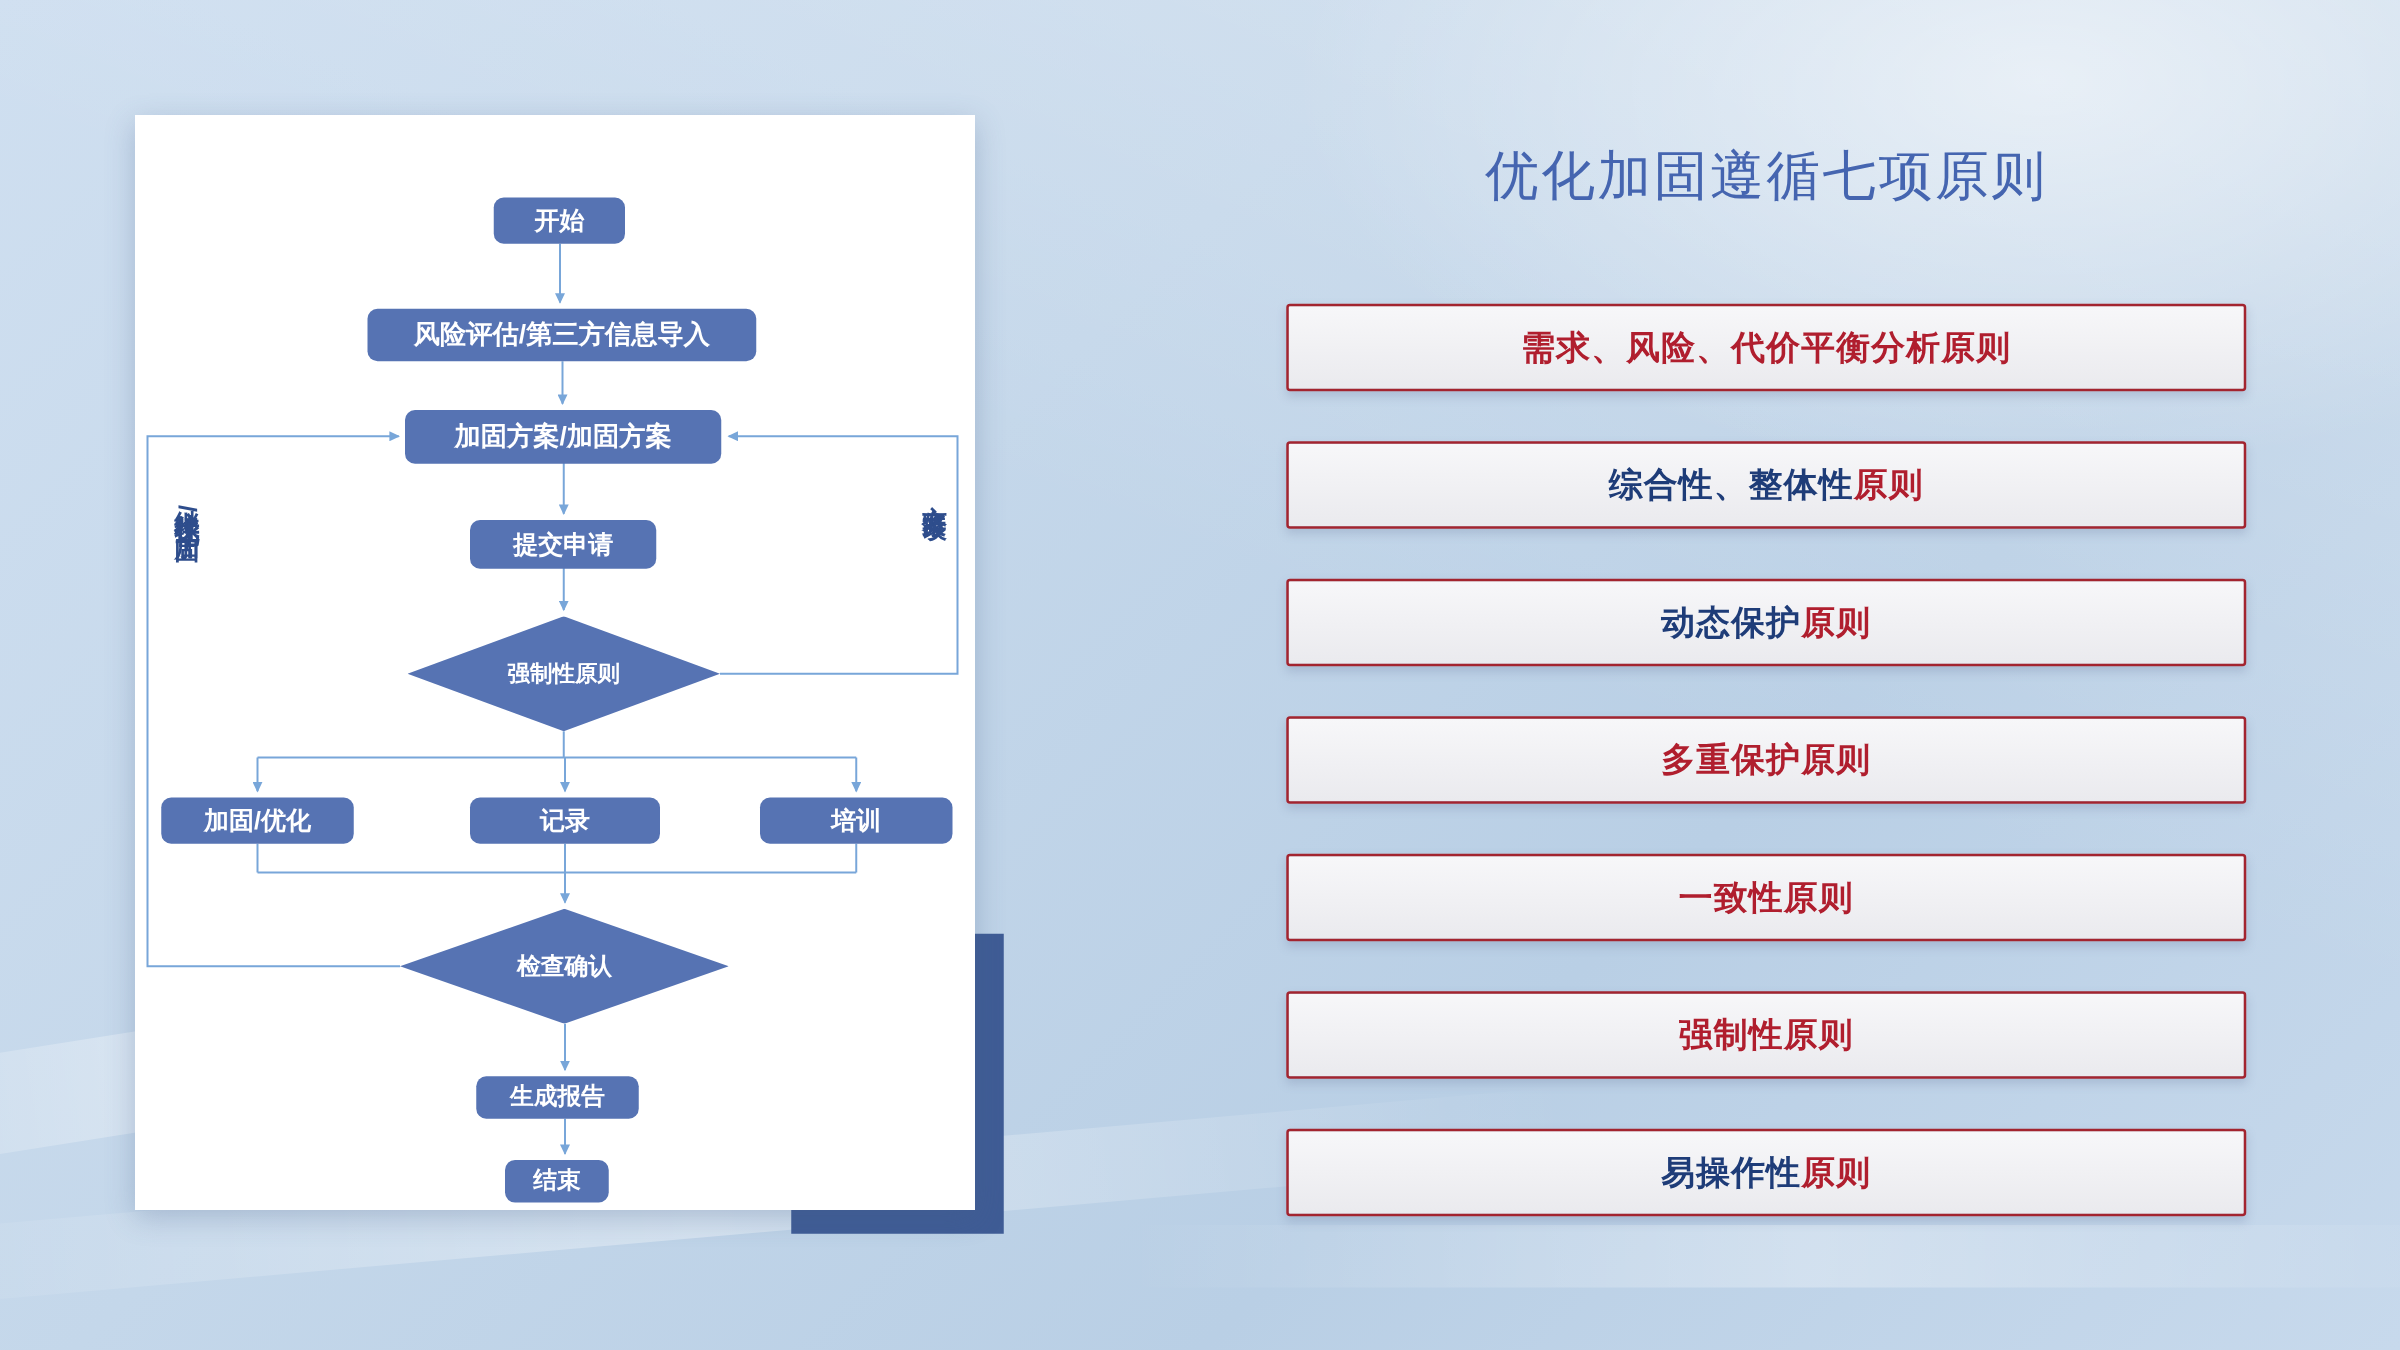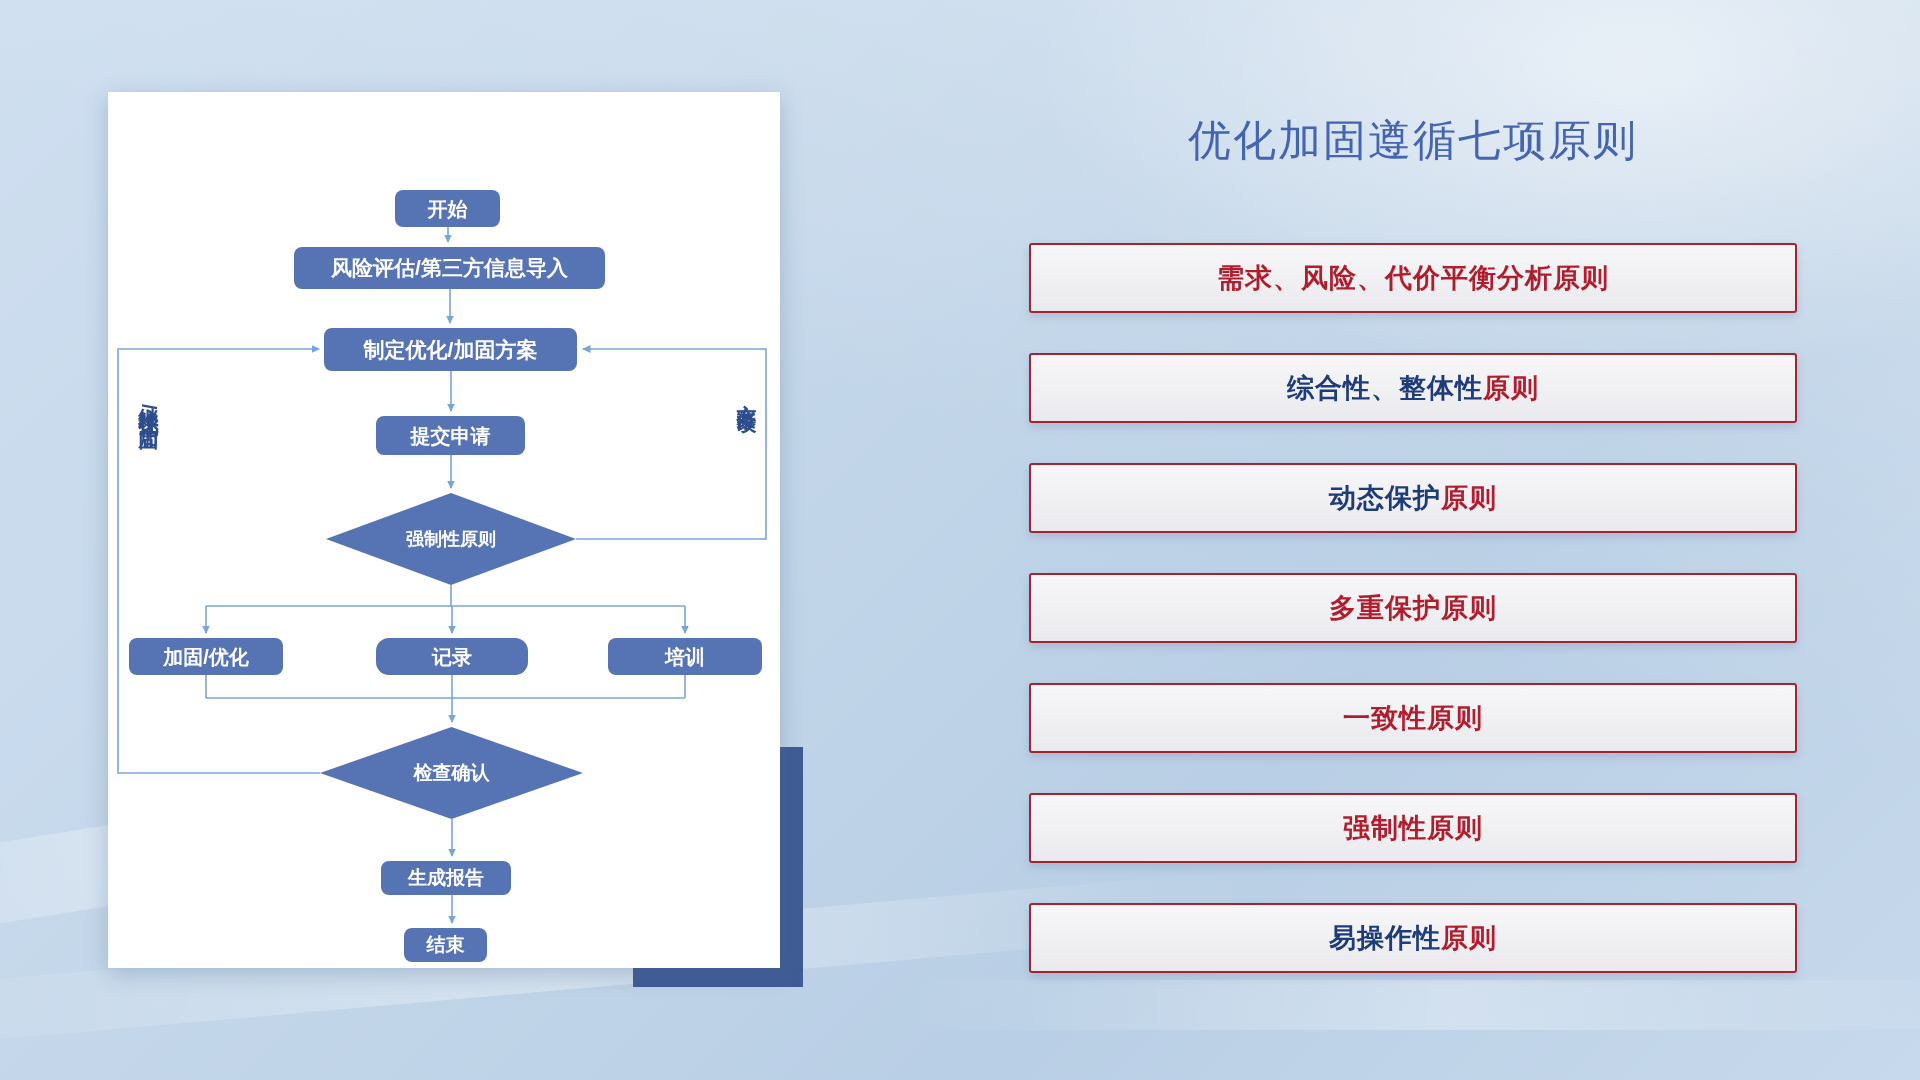--- a/index.html
+++ b/index.html
@@ -164,35 +164,35 @@
       <path class="conn" d="M344 606 L344 630" marker-end="url(#arr)"></path>
 
       <path class="conn" d="M344 727 L344 764" marker-end="url(#arr)"></path>
       <path class="conn" d="M344 803 L344 831" marker-end="url(#arr)"></path>
 
       <path class="conn" d="M468 447 L658 447 L658 257 L475 257" marker-end="url(#arr)"></path>
 
       <path class="conn" d="M212 681 L10 681 L10 257 L211 257" marker-end="url(#arr)"></path>
     </svg>
 
-    <div class="fc-node" style="left:287px; top:66px; width:105px; height:37px; font-size:20px;margin-top:32px;">开始</div>
+    <div class="fc-node" style="left:287px; top:66px; width:105px; height:37px; font-size:20px;">开始</div>
 
     <div class="fc-node" style="left:186px; top:155px; width:311px; height:42px; font-size:21px;">风险评估/第三方信息导入</div>
 
-    <div class="fc-node" style="left:216px; top:236px; width:253px; height:43px; font-size:21px;">制定优化/加固方案</div>
+    <div class="fc-node" style="left:216px; top:236px; width:253px; height:43px; font-size:21px;">加固方案/加固方案</div>
 
     <div class="fc-node" style="left:268px; top:324px; width:149px; height:39px; font-size:20px;">提交申请</div>
 
     <div class="fc-diamond" style="left:218px; top:401px; width:250px; height:92px; font-size:18px;">
       <span>强制性原则</span>
     </div>
 
     <div class="fc-node" style="left:21px; top:546px; width:154px; height:37px; font-size:20px;">加固/优化</div>
 
-    <div class="fc-node" style="left:268px; top:546px; width:152px; height:37px; font-size:20px;border-radius:13px;">记录</div>
+    <div class="fc-node" style="left:268px; top:546px; width:152px; height:37px; font-size:20px;">记录</div>
 
     <div class="fc-node" style="left:500px; top:546px; width:154px; height:37px; font-size:20px;">培训</div>
 
     <div class="fc-diamond" style="left:212px; top:635px; width:263px; height:92px; font-size:19px;">
       <span>检查确认</span>
     </div>
 
     <div class="fc-node" style="left:273px; top:769px; width:130px; height:34px; font-size:19px;">生成报告</div>
 
     <div class="fc-node" style="left:296px; top:836px; width:83px; height:34px; font-size:19px;">结束</div>

